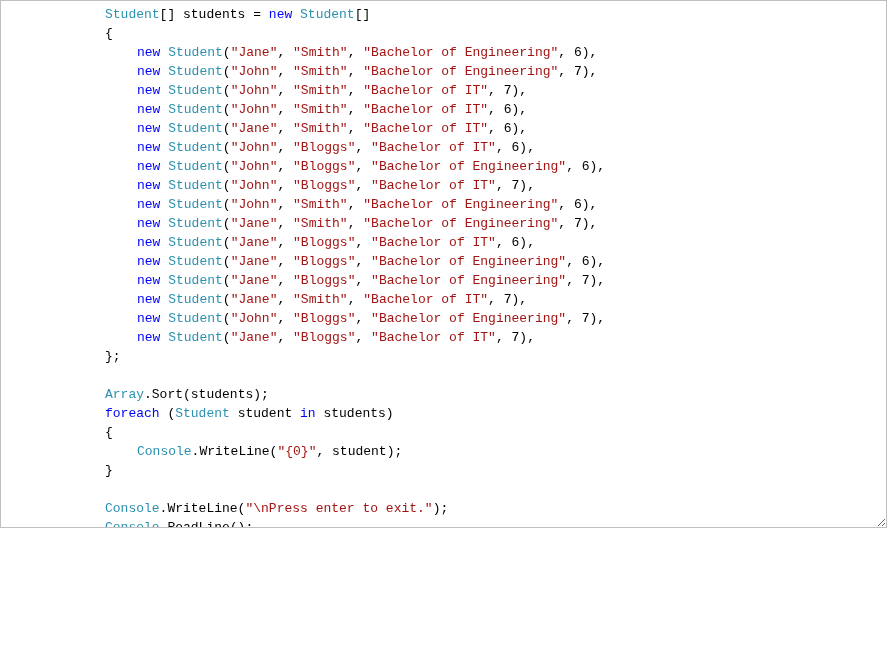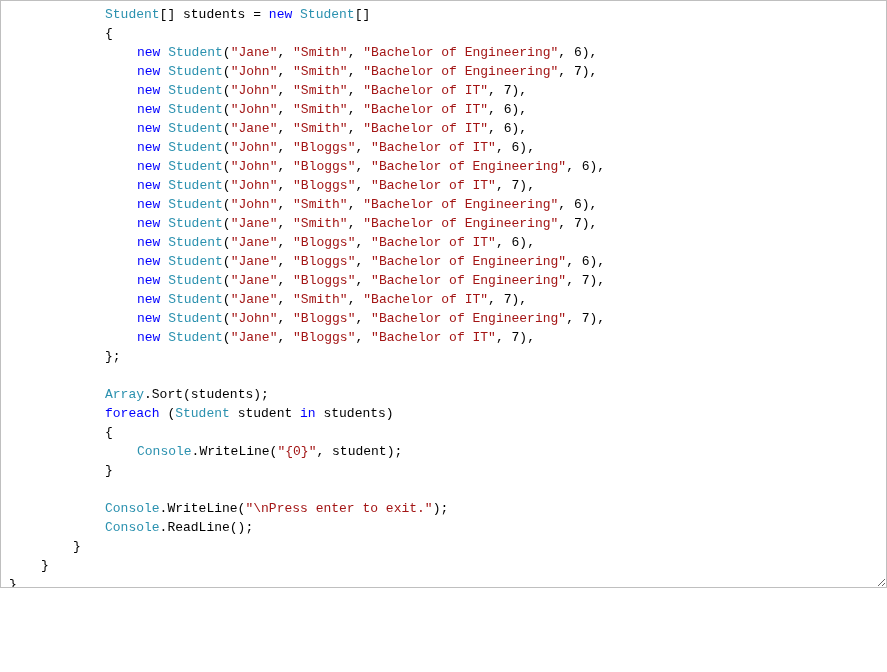--- a/index.html
+++ b/index.html
@@ -6,21 +6,21 @@
     margin: 0;
     padding: 0;
     background: #fff;
     font-family: Consolas, "Courier New", monospace;
     font-size: 13px;
     line-height: 19px;
     color: #000;
   }
   .frame {
     width: 887px;
-    height: 588px;
+    height: 528px;
     box-sizing: border-box;
     border: 1px solid #bfbfbf;
     background: #fff;
     position: relative;
     overflow: auto;
     resize: both;
   }
   .code {
     white-space: pre;
     padding: 4px 0 0 0;

